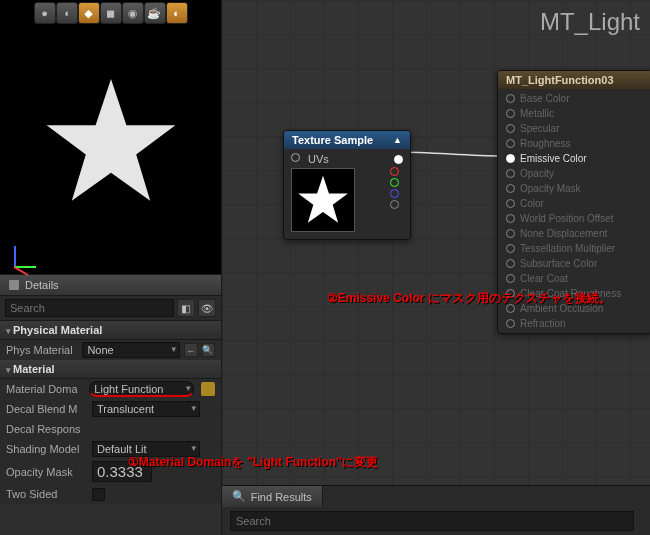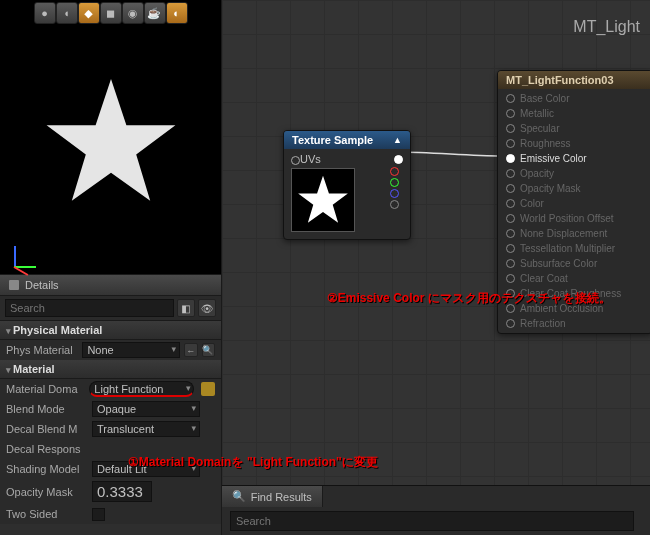--- a/index.html
+++ b/index.html
@@ -35,21 +35,21 @@
 .dropdown::after { content:"▾"; position:absolute; right:3px; color:#888; font-size:9px; }
 .reset { width:14px; height:14px; background:#aa8822; border-radius:2px; margin-left:3px; display:inline-block; }
 .num-input { background:#1c1c1c; border:1px solid #111; color:#c0c0c0; padding:1px 4px; width:60px; font-size:15px; }
 .checkbox { width:13px; height:13px; background:#1c1c1c; border:1px solid #111; display:inline-block; }
 .nav-ico { width:15px; height:14px; background:#3a3a3a; border:1px solid #222; border-radius:2px; display:inline-block; text-align:center; font-size:9px; line-height:12px; color:#aaa; }
 
 
 .red-under { border-bottom: 2px solid #d00; padding-bottom:0px;border-radius:8px; }
 
 
-.graph-title { position:absolute; top:18px; right:10px; font-size:16px; color:#aaa; font-weight:300;margin-left:44px; }
+.graph-title { position:absolute; top:8px; right:10px; font-size:24px; color:#aaa; font-weight:300;margin-left:44px; }
 .graph { flex:1; background: #333; background-image: linear-gradient(#2d2d2d 1px, transparent 1px), linear-gradient(90deg,#2d2d2d 1px, transparent 1px); background-size: 34px 34px; position:relative; overflow:hidden; }
 
 
 .node { position:absolute; background:#2a2a2a; border:1px solid #111; border-radius:4px; box-shadow: 0 2px 6px rgba(0,0,0,.5); }
 .node-header { padding:3px 8px; font-weight:bold; font-size:11px; border-radius:3px 3px 0 0; display:flex; justify-content:space-between; align-items:center; }
 .texsample { left: 61px; top: 130px; width: 128px; }
 .texsample .node-header { background: linear-gradient(#2b5a8a,#1d3a5a); color:#fff; }
 .texsample .body { padding:3px; }
 .texsample .row-pin { display:flex; justify-content:space-between; align-items:center; padding:1px 4px; }
 .pin-circle { width:9px; height:9px; border:1px solid; border-radius:50%; display:inline-block; }
@@ -133,24 +133,20 @@
     </div>
 
     <div class="cat">
       <div class="cat-header">Material</div>
       <div class="row">
         <span class="lbl">Material Doma</span>
         <span class="dropdown red-under">Light Function</span>
         <span class="reset"></span>
       </div>
       <div class="row">
-        <span class="lbl">Blend Mode</span>
-        <span class="dropdown">Opaque</span>
-      </div>
-      <div class="row">
         <span class="lbl">Decal Blend M</span>
         <span class="dropdown">Translucent</span>
       </div>
       <div class="row">
         <span class="lbl">Decal Respons</span>
       </div>
       <div class="row">
         <span class="lbl">Shading Model</span>
         <span class="dropdown">Default Lit</span>
       </div>
@@ -173,21 +169,21 @@
         <path d="M0 4 C 40 4, 70 8, 108 8" stroke="#ddd" stroke-width="1.5" fill="none"></path>
       </svg>
 
       <div class="node texsample">
         <div class="node-header">
           <span>Texture Sample</span>
           <span style="font-size:9px">▲</span>
         </div>
         <div class="body">
           <div class="row-pin">
-            <span style="display:flex;align-items:flex-end;gap:0">
+            <span style="display:flex;align-items:flex-start;gap:8px">
                 <span class="pin-circle pin-empty"></span>
                 <span>UVs</span>
               </span>
             <span class="pin-circle pin-white"></span>
           </div>
           <div style="display:flex">
             <div class="tex-thumb">
               <svg class="star-thumb" width="54" height="54" viewBox="0 0 100 100">
                   <path d="M50 5 L61 38 L96 38 L68 59 L78 92 L50 72 L22 92 L32 59 L4 38 L39 38 Z"></path>
                 </svg>

